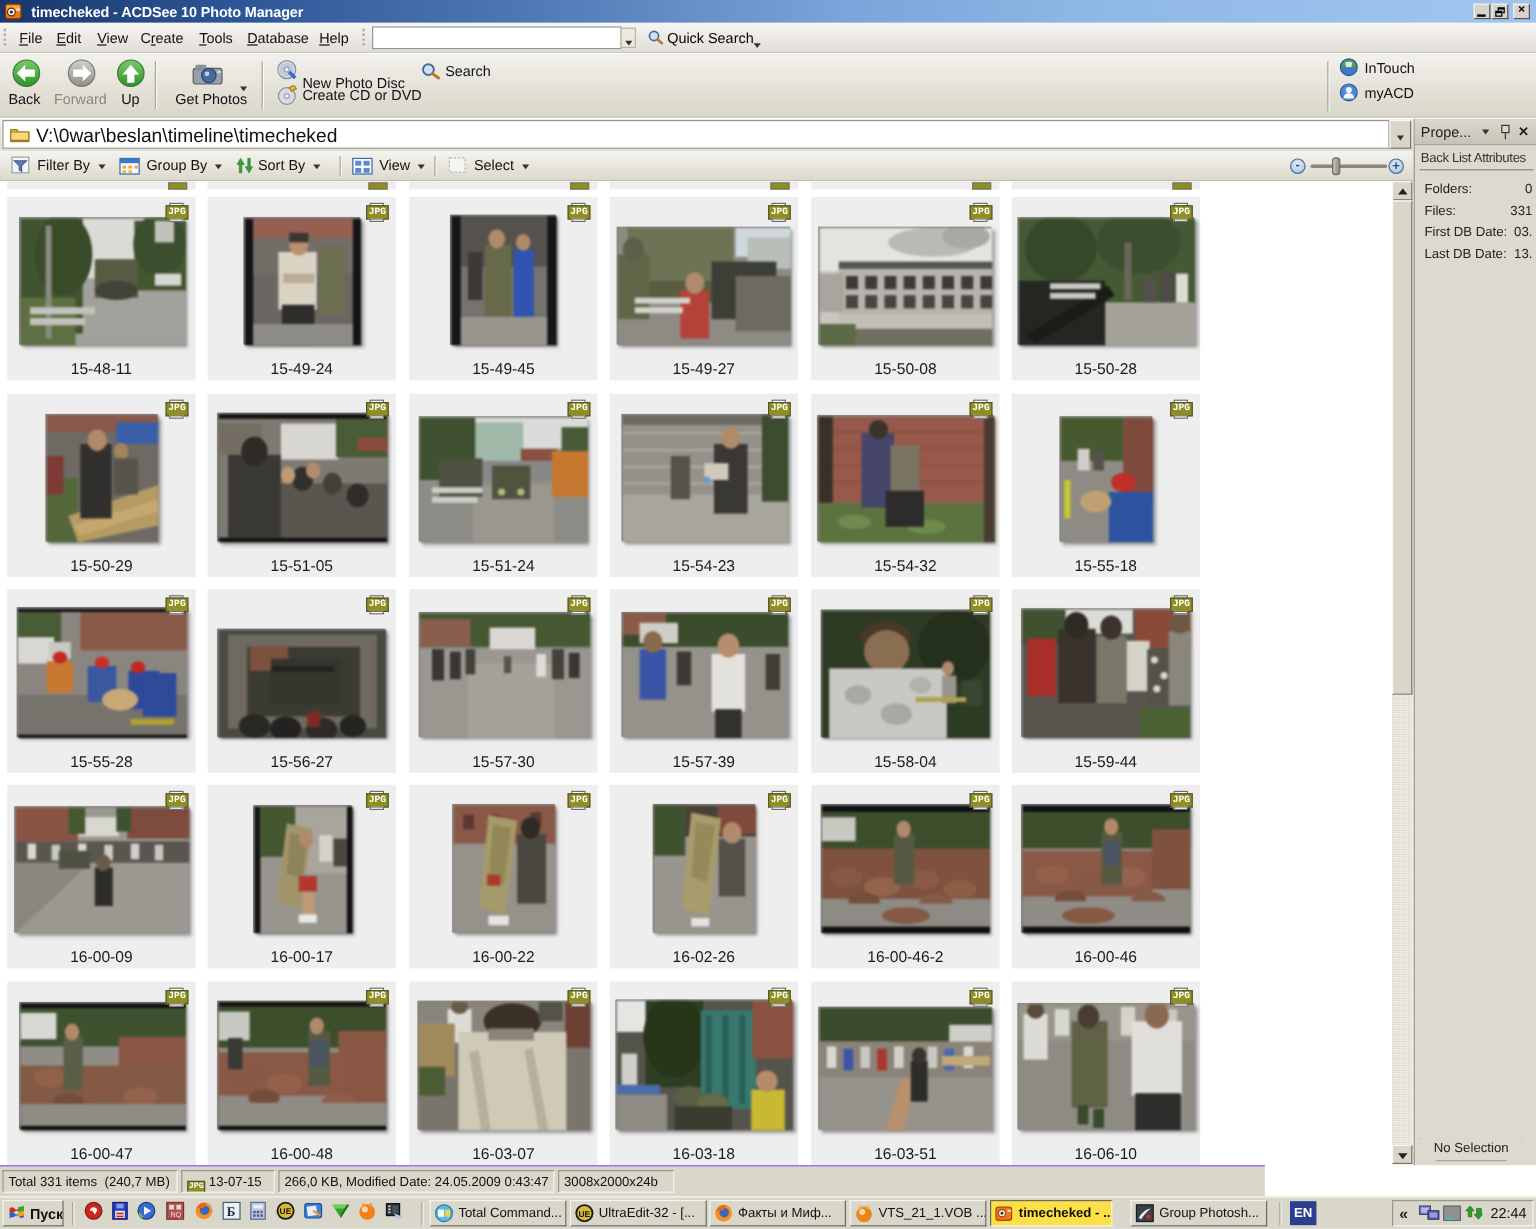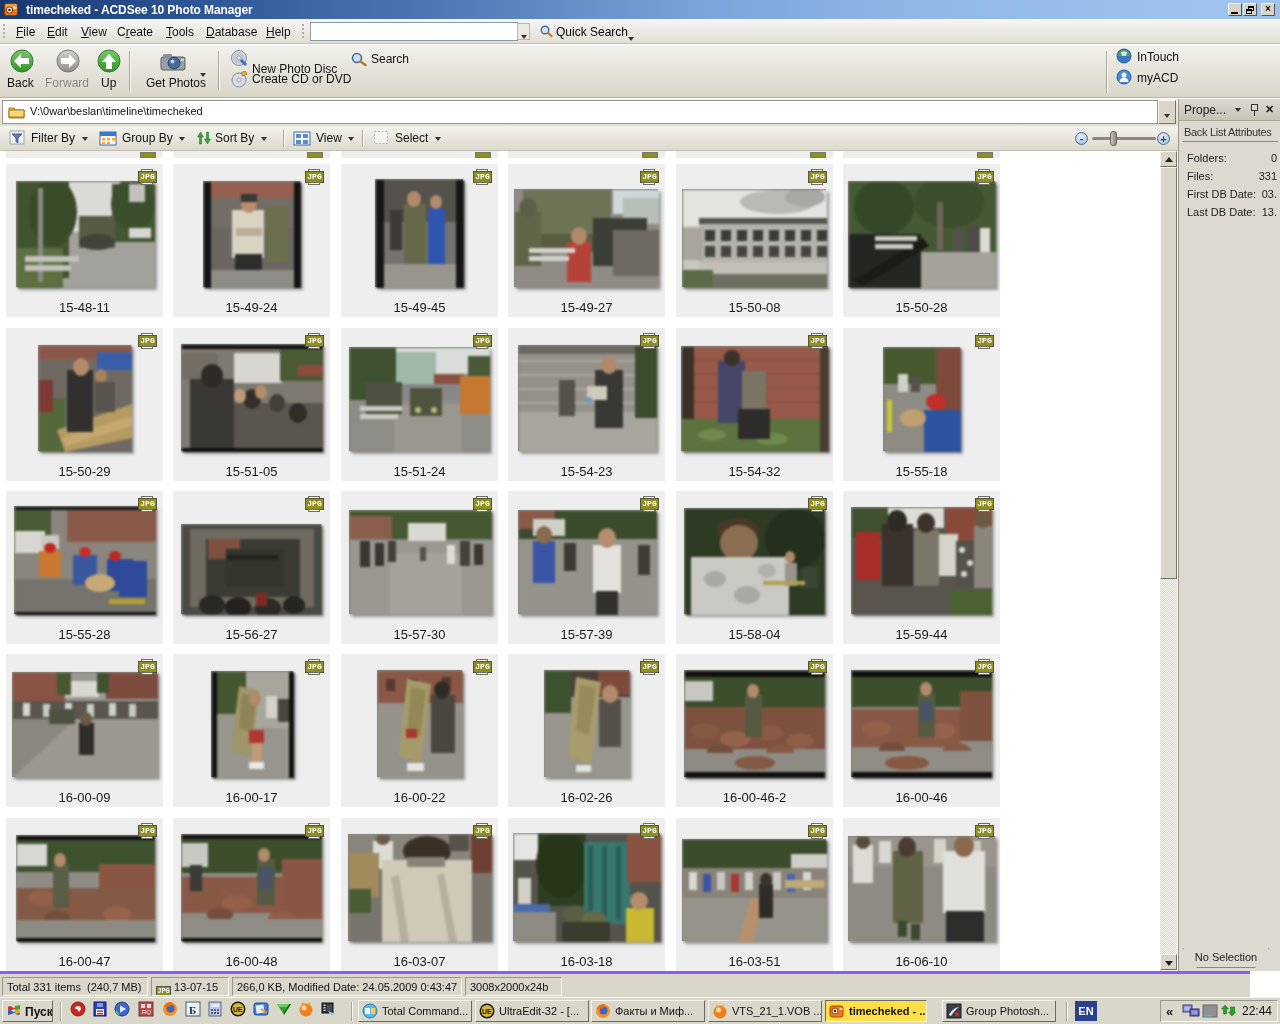--- a/index.html
+++ b/index.html
@@ -29,21 +29,21 @@
 .tagbot{position:absolute;left:3px;top:13px;width:12px;height:3px;background:#fdfdfb;border:1px solid #6e6e64}
 #scroll{position:absolute;left:1160px;top:151px;width:17px;height:820px;background:#f2f1ec}
 .sbtn{position:absolute;left:0;width:17px;height:16px;background:#d9d6c9;border:1px solid;border-color:#f8f7f3 #76736a #76736a #f8f7f3}
 #panel{position:absolute;left:1178px;top:99px;width:102px;height:872px;background:#dcdad0;border-left:1px solid #9a978a}
 #paneltitle{position:absolute;left:0;top:0;width:102px;height:22px;background:linear-gradient(#dbd8cf,#c6c3b6);border-bottom:1px solid #a8a598;font-size:12px;color:#222}
 #panelhdr{position:absolute;left:5px;top:27px;width:96px;font-size:11px;color:#333;white-space:nowrap;letter-spacing:-0.3px}
 .prow{position:absolute;left:8px;width:90px;font-size:11px;color:#222}
 .pval{position:absolute;right:3px;font-size:11px;color:#222;text-align:right}
 #nosel{position:absolute;left:4px;top:849px;width:86px;height:20px;background:#dcdad0;border:1px solid #8a887c;border-top:none;
  clip-path:polygon(0 0, 86px 0, 72px 20px, 14px 20px);font-size:11px;color:#222;text-align:center;line-height:18px}
-#statusbar{position:absolute;left:0;top:971px;width:1250px;height:26px;background:#d9d6ca;border-top:3px solid #8b5cf6}
+#statusbar{position:absolute;left:0;top:971px;width:1054px;height:26px;background:#d9d6ca;border-top:1px solid #8b5cf6}
 .spane{position:absolute;top:3px;height:19px;border:1px solid;border-color:#9a978a #f6f5f1 #f6f5f1 #9a978a;font-size:11px;color:#111;
  padding:3px 4px 0 4px;white-space:nowrap;overflow:hidden}
 #taskbar{position:absolute;left:0;top:997px;width:1280px;height:27px;background:#d9d6ca;border-top:1px solid #f6f5f1}
 .tbbtn{position:absolute;top:2px;height:22px;background:#d9d6ca;border:1px solid;border-color:#f6f5f1 #6e6b60 #6e6b60 #f6f5f1;
  font-size:11px;color:#111;overflow:hidden;white-space:nowrap}
 .tbbtn .ic{position:absolute;left:3px;top:2px;width:16px;height:16px}
 .tbbtn .tx{position:absolute;left:23px;top:4px}
 .qicon{position:absolute;top:3px;width:16px;height:16px}
 .vsep{position:absolute;width:1px;background:#aaa89c;box-shadow:1px 0 0 #f8f7f3}
 </style></head><body>
@@ -163,21 +163,21 @@
         <path d="M3.5 13 a4.5 4.5 0 0 1 9 0 z" fill="#f8f8f8"></path>
       </svg></div>
 <div class="tbtxt" style="left:1137px;top:26px">myACD</div>
 </div>
 <div id="addrbar">
 <div id="addrfield"></div>
 <div class="abs" style="left:8px;top:5px"><svg width="17" height="15" viewBox="0 0 17 15">
         <path d="M1 4 l5 0 1.5 2 8.5 0 0 8 -15 0 z" fill="#f0c050" stroke="#a07820"></path>
         <path d="M1 6 l15 0 0 7 -15 0 z" fill="#f8d878" stroke="#a07820"></path>
       </svg></div>
-<div class="abs" style="left:30px;top:6px;font-size:11px;color:#111">V:\0war\beslan\timeline\timecheked</div>
+<div class="abs" style="left:30px;top:6px;font-size:16px;color:#111">V:\0war\beslan\timeline\timecheked</div>
 <div class="abs" style="left:1158px;top:1px;width:18px;height:24px;background:#d9d6c9;border:1px solid;border-color:#f6f5f1 #76736a #76736a #f6f5f1"><span class="drop" style="margin:10px 0 0 5px"></span></div>
 </div>
 <div id="filterbar">
 <div class="abs" style="left:9px;top:4px"><svg width="17" height="16" viewBox="0 0 17 16">
         <rect x="1" y="1" width="14" height="13" fill="#f4f6f8" stroke="#9aa2ac"></rect>
         <path d="M3 4 l10 0 -4 4 0 5 -2 -1.5 0 -3.5 z" fill="#6a7ab8" stroke="#4a5a98"></path>
       </svg></div>
 <div class="fitem" style="left:31px">Filter By&nbsp;&nbsp;<span class="drop"></span></div>
 <div class="abs" style="left:99px;top:5px"><svg width="19" height="15" viewBox="0 0 19 15">
         <rect x="1" y="1" width="16" height="13" fill="#f8fafc" stroke="#3a6aa8"></rect>

